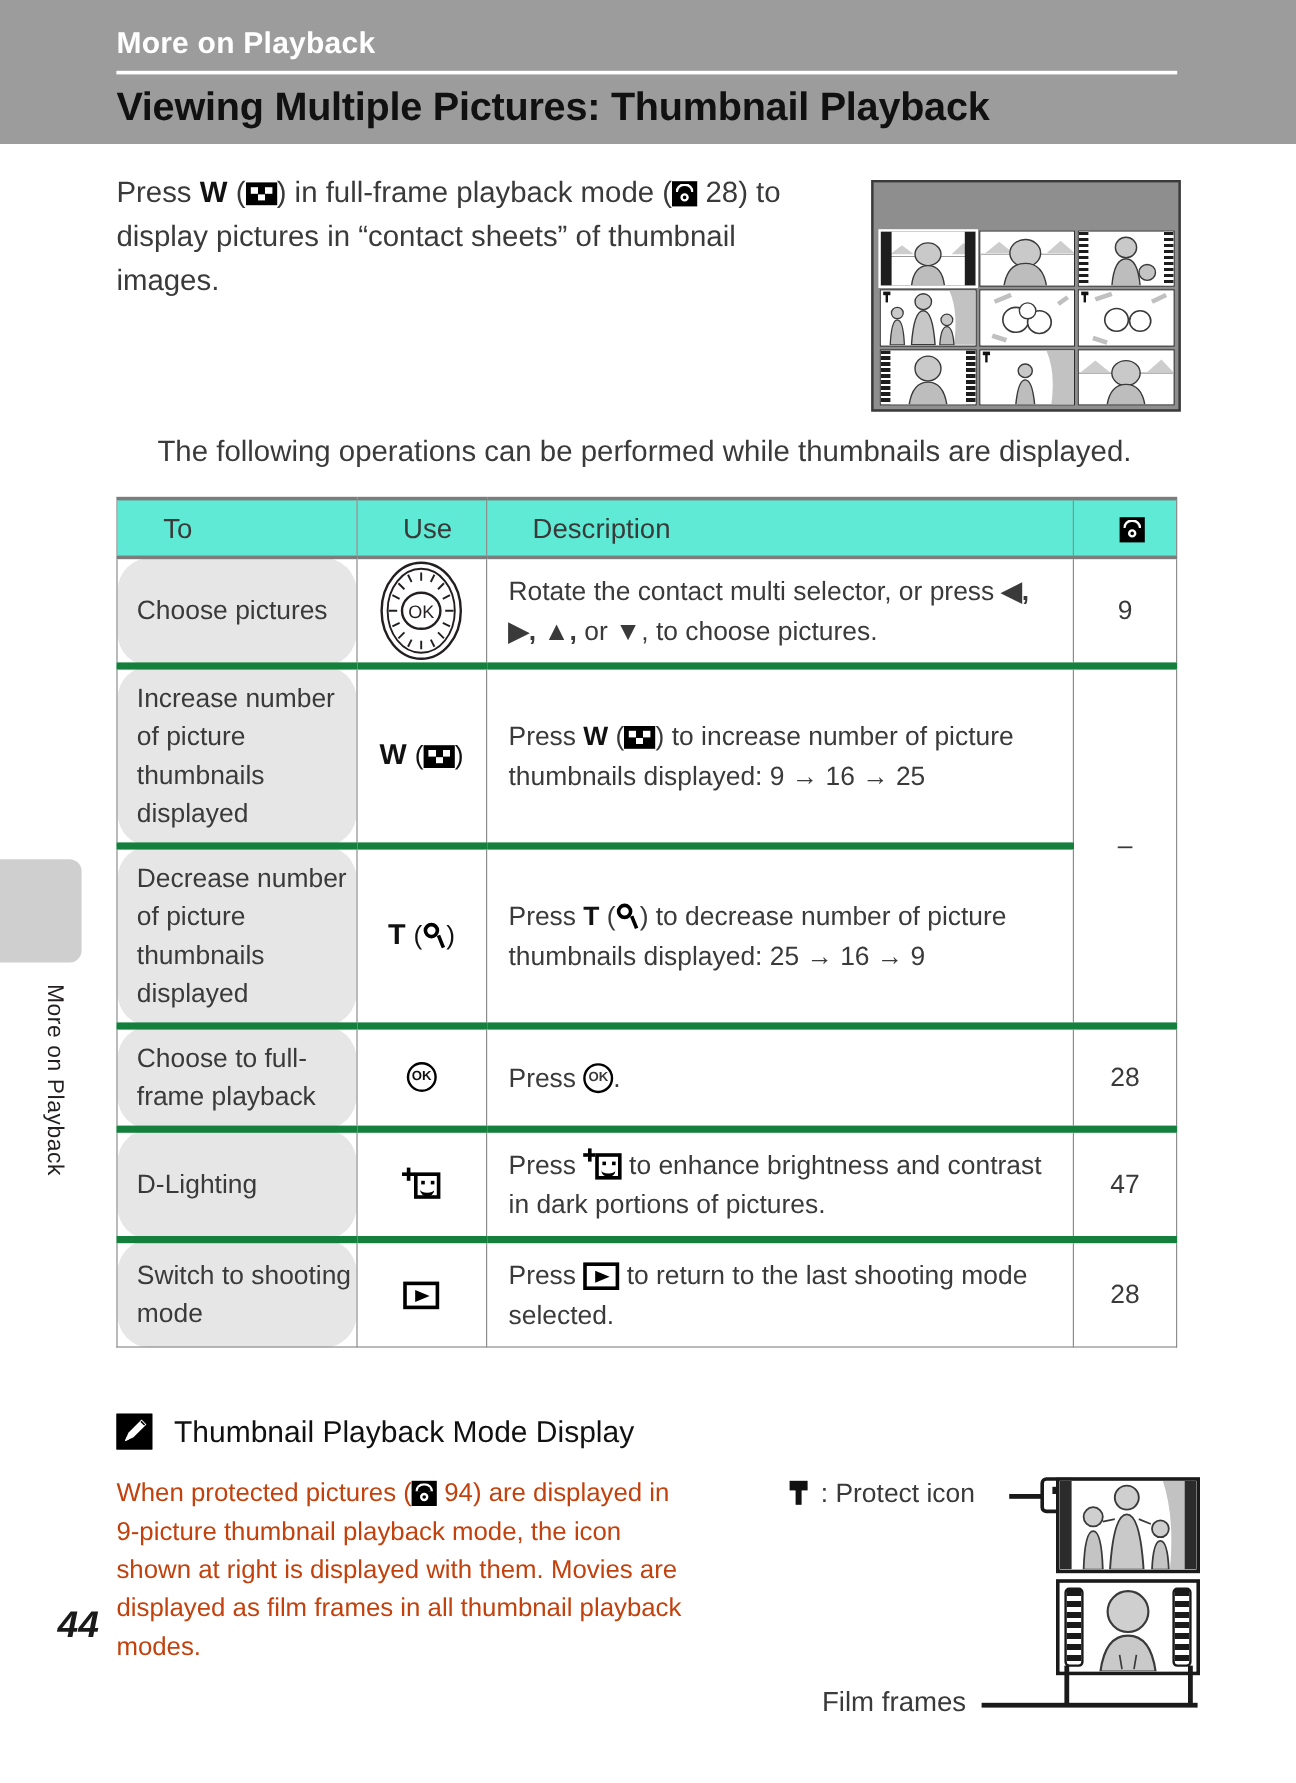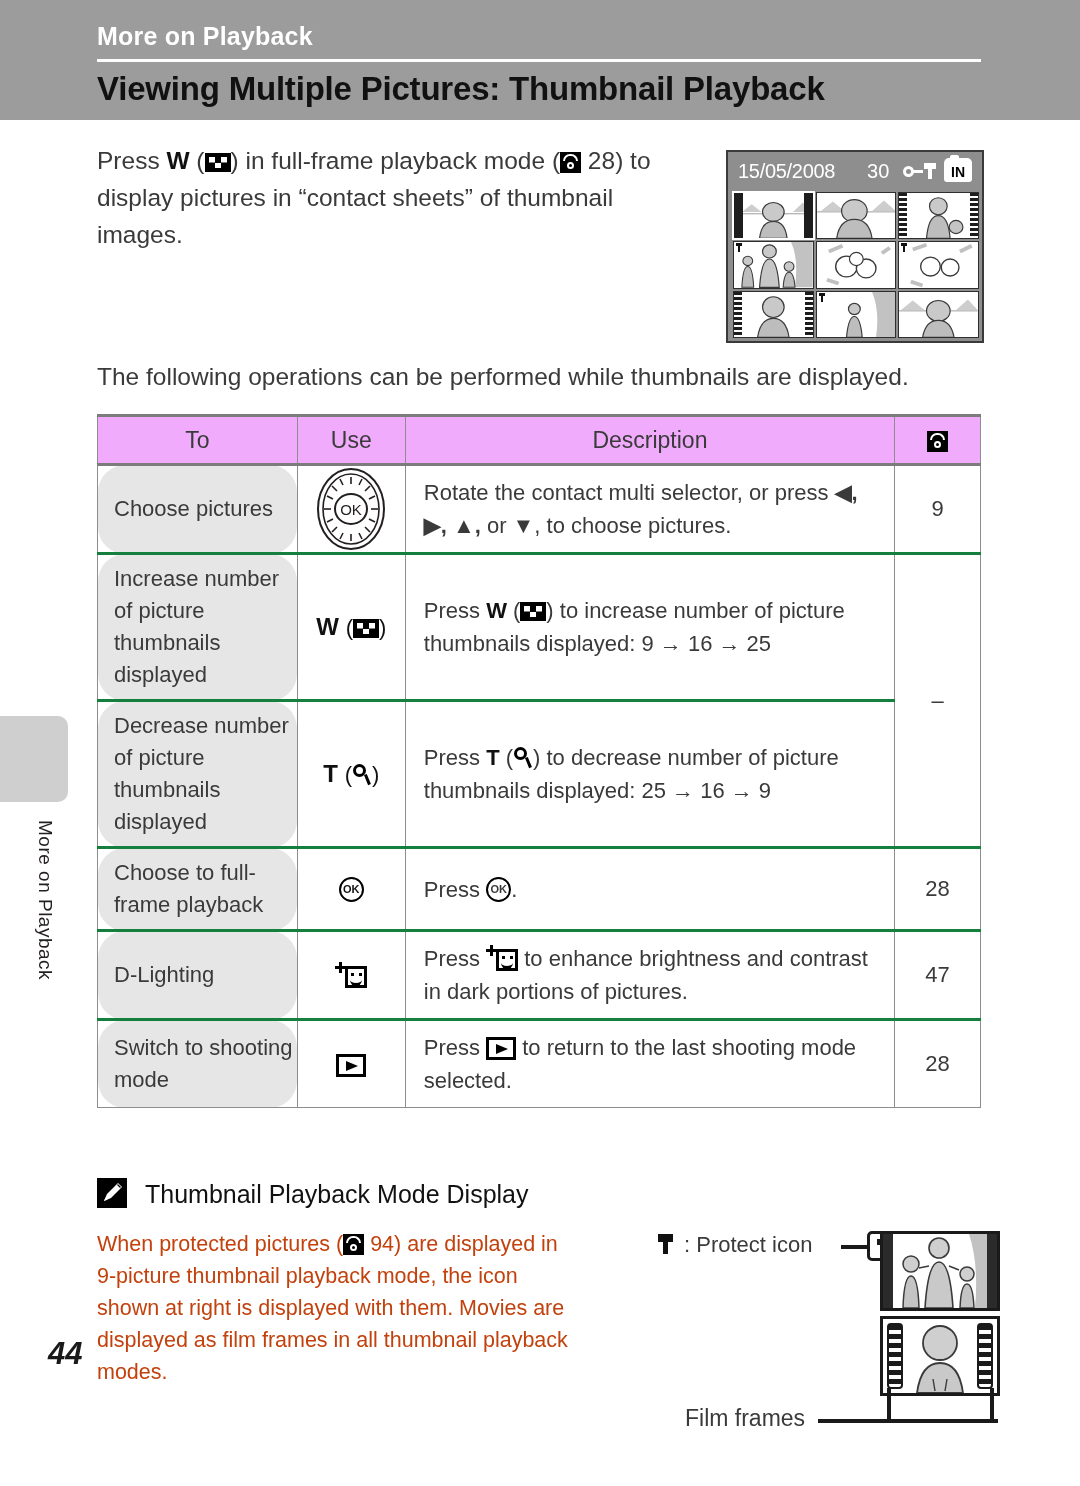--- a/index.html
+++ b/index.html
@@ -73,20 +73,21 @@
     line-height: 37px;
     color: #3a3a3a;
   }
   .lead {
     position: absolute;
     left: 97px; top: 360px;
     width: 880px;
     font-size: 24.5px;
     line-height: 34px;
     color: #3a3a3a;
+    text-align: center;
   }
   b.lit { color: #111; font-weight: bold; }
 
   
   .ic {
     display: inline-block;
     vertical-align: -2px;
   }
   
   .ic-thumb {
@@ -351,27 +352,28 @@
     font-size: 22px;
     color: #3a3a3a;
   }
   .ops-table td, .ops-table th {
     border: 1px solid #8d8d8d;
     padding: 0;
     vertical-align: middle;
     font-weight: normal;
   }
   .ops-table thead th {
-    background: #f0abfc;
+    background: #5eead4;
     border-top: 3px solid #7c7c7c;
     border-bottom: 3px solid #7c7c7c;
     height: 46px;
-    text-align: center;
+    text-align: left;
     font-size: 23px;
     color: #3a3a3a;
+    padding-left: 38px;
   }
   .col-to { width: 200px; }
   .col-use { width: 108px; }
   .col-desc { width: 490px; }
   .col-ref { width: 86px; }
   .ops-table td.c-to {
     background: #e6e6e6;
     padding: 8px 0 8px 16px;
     line-height: 32px;
     border-radius: 27px;
@@ -385,21 +387,21 @@
   .ops-table td.c-desc {
     background: #ffffff;
     padding: 10px 14px 10px 18px;
     line-height: 33px;
   }
   .ops-table td.c-ref {
     background: #ffffff;
     text-align: center;
     font-size: 22px;
   }
-  tr.row-sep > td { border-top: 3px solid #15803d; }
+  tr.row-sep > td { border-top: 6px solid #15803d; }
   .dial {
     width: 72px; height: 86px;
     display: inline-block;
     vertical-align: middle;
   }
 
   
   .note-icon {
     position: absolute;
     left: 97px; top: 1178px;
@@ -545,29 +547,20 @@
 <div class="page-title">Viewing Multiple Pictures: Thumbnail Playback</div>
 
 <div class="side-tab"></div>
 <div class="side-tab-text">More on Playback</div>
 
 <div class="intro">
   <span>Press </span><b class="lit">W</b><span> (</span><span class="ic ic-thumb"></span><span>) in full-frame playback mode (</span><span class="ic ic-ref"></span> <span>28</span><span>) to display pictures in “contact sheets” of thumbnail images.</span>
 </div>
 
 <div class="lcd">
-  <div class="lcd-top">
-    <span class="lcd-date">15/05/2008</span>
-    <span class="lcd-count">30</span>
-    <span class="lcd-keywrap">
-      <span class="key-glyph"></span>
-      <span class="prot-glyph"></span>
-    </span>
-    <span class="lcd-in">IN</span>
-  </div>
   <div class="lcd-grid">
 
     <div class="thumb-cell sel">
       <div class="darkbar-l"></div><div class="darkbar-r"></div>
       <svg width="100%" height="100%" viewBox="0 0 80 48" preserveAspectRatio="none">
         <rect x="0" y="0" width="80" height="22" fill="#fff"></rect>
         <path d="M0 22 L80 22" stroke="#9a9a9a" stroke-width="1"></path>
         <path d="M8 20 L18 12 L28 20 Z" fill="#cdcdcd"></path>
         <path d="M60 20 L70 10 L80 20 Z" fill="#cdcdcd"></path>
         <ellipse cx="40" cy="20" rx="11" ry="10" fill="#c9c9c9" stroke="#3a3a3a" stroke-width="1.2"></ellipse>

